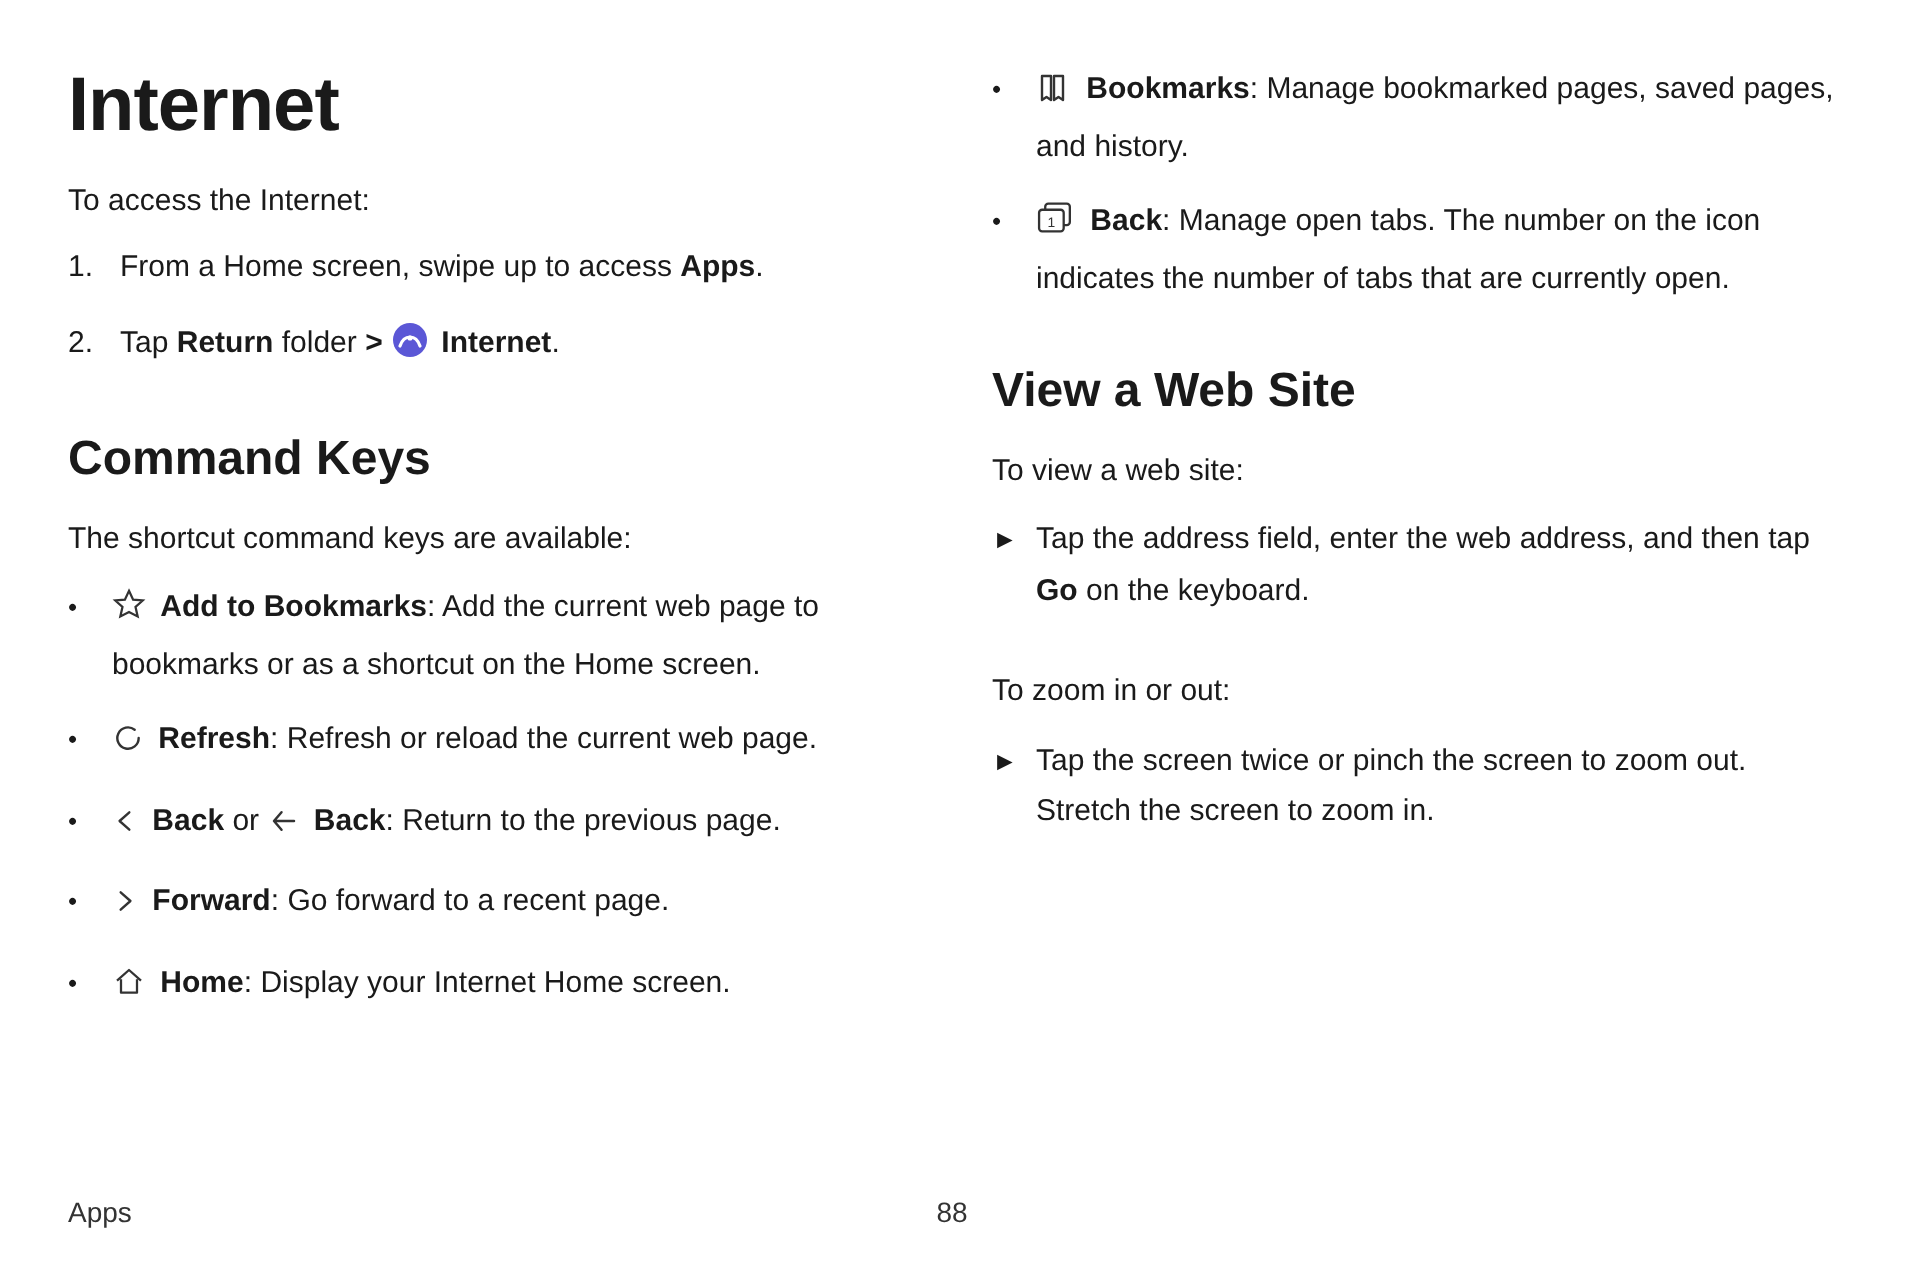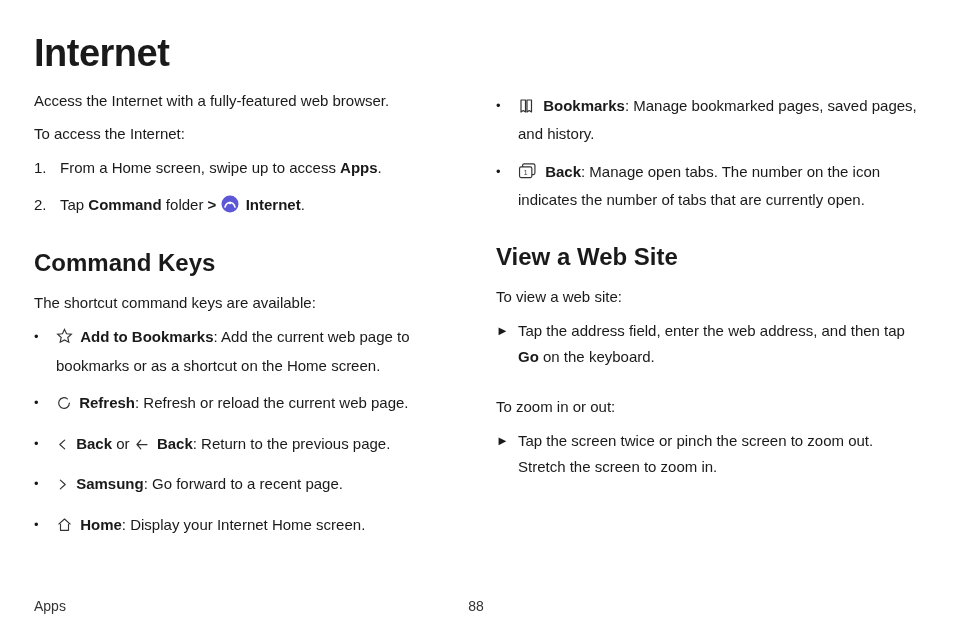--- a/index.html
+++ b/index.html
@@ -5,21 +5,21 @@
     * { box-sizing: border-box; margin: 0; padding: 0; }
     body {
       width: 954px;
       height: 636px;
       font-family: Arial, Helvetica, sans-serif;
       color: #1a1a1a;
       background: #fff;
       padding: 32px 36px 20px 34px;
       position: relative;
     }
-    .columns { display: flex; gap: 40px; align-items: center; }
+    .columns { display: flex; gap: 40px; }
     .col { flex: 1; min-width: 0; }
     h1 { font-size: 38px; font-weight: 800; margin-bottom: 14px; letter-spacing: -0.5px; }
     h2 { font-size: 24px; font-weight: 700; margin-top: 30px; margin-bottom: 14px; }
     p { font-size: 15px; line-height: 1.55; margin-bottom: 10px; }
     .ol { margin: 8px 0 0 0; }
     .ol-item { display: flex; font-size: 15px; line-height: 1.55; margin-bottom: 14px; }
     .ol-num { width: 26px; flex-shrink: 0; }
     .ul { margin: 6px 0 0 0; }
     .ul-item { display: flex; font-size: 15px; line-height: 1.7; margin-bottom: 12px; }
     .bullet { width: 22px; flex-shrink: 0; font-size: 13px; padding-top: 2px; }
@@ -40,34 +40,33 @@
     .footer-center { position: absolute; left: 50%; transform: translateX(-50%); }
     .chev { font-weight: 700; }
   </style>
 </head>
 <body>
 
 <div class="columns">
 
   <div class="col">
     <h1>Internet</h1>
-    <p>Access the Internet with a fully-featured web browser.</p>
     <p style="margin-top:3px;">To access the Internet:</p>
 
     <div class="ol">
       <div class="ol-item">
         <span class="ol-num">1.</span>
         <span class="item-body">
           <span>From a Home screen, swipe up to access </span><span class="b">Apps</span><span>.</span>
         </span>
       </div>
       <div class="ol-item">
         <span class="ol-num">2.</span>
         <span class="item-body">
-          <span>Tap </span><span class="b">Command</span><span> folder </span><span class="chev">&gt;</span>
+          <span>Tap </span><span class="b">Return</span><span> folder </span><span class="chev">&gt;</span>
           <span class="icon">
             <svg width="18" height="18" viewBox="0 0 18 18">
                 <circle cx="9" cy="9" r="8.5" fill="#5b57d6"></circle>
                 <path d="M4 12 C6 6, 12 6, 14 12" stroke="#fff" stroke-width="1.6" fill="none" stroke-linecap="round"></path>
                 <circle cx="9" cy="8" r="1.3" fill="#fff"></circle>
               </svg>
           </span><span class="b"> Internet</span><span>.</span>
         </span>
       </div>
     </div>
@@ -116,21 +115,21 @@
         </span>
       </div>
       <div class="ul-item">
         <span class="bullet">•</span>
         <span class="item-body">
           <span class="icon">
             <svg width="13" height="15" viewBox="0 0 24 24">
                 <path d="M8 4l9 8-9 8" fill="none" stroke="#333" stroke-width="2.2" stroke-linecap="round" stroke-linejoin="round"></path>
               </svg>
           </span>
-          <span class="b">Samsung</span><span>: Go forward to a recent page.</span>
+          <span class="b">Forward</span><span>: Go forward to a recent page.</span>
         </span>
       </div>
       <div class="ul-item">
         <span class="bullet">•</span>
         <span class="item-body">
           <span class="icon">
             <svg width="17" height="16" viewBox="0 0 24 24">
                 <path d="M3 11l9-8 9 8M6 10v10h12V10" fill="none" stroke="#333" stroke-width="1.7" stroke-linejoin="round"></path>
               </svg>
           </span>

